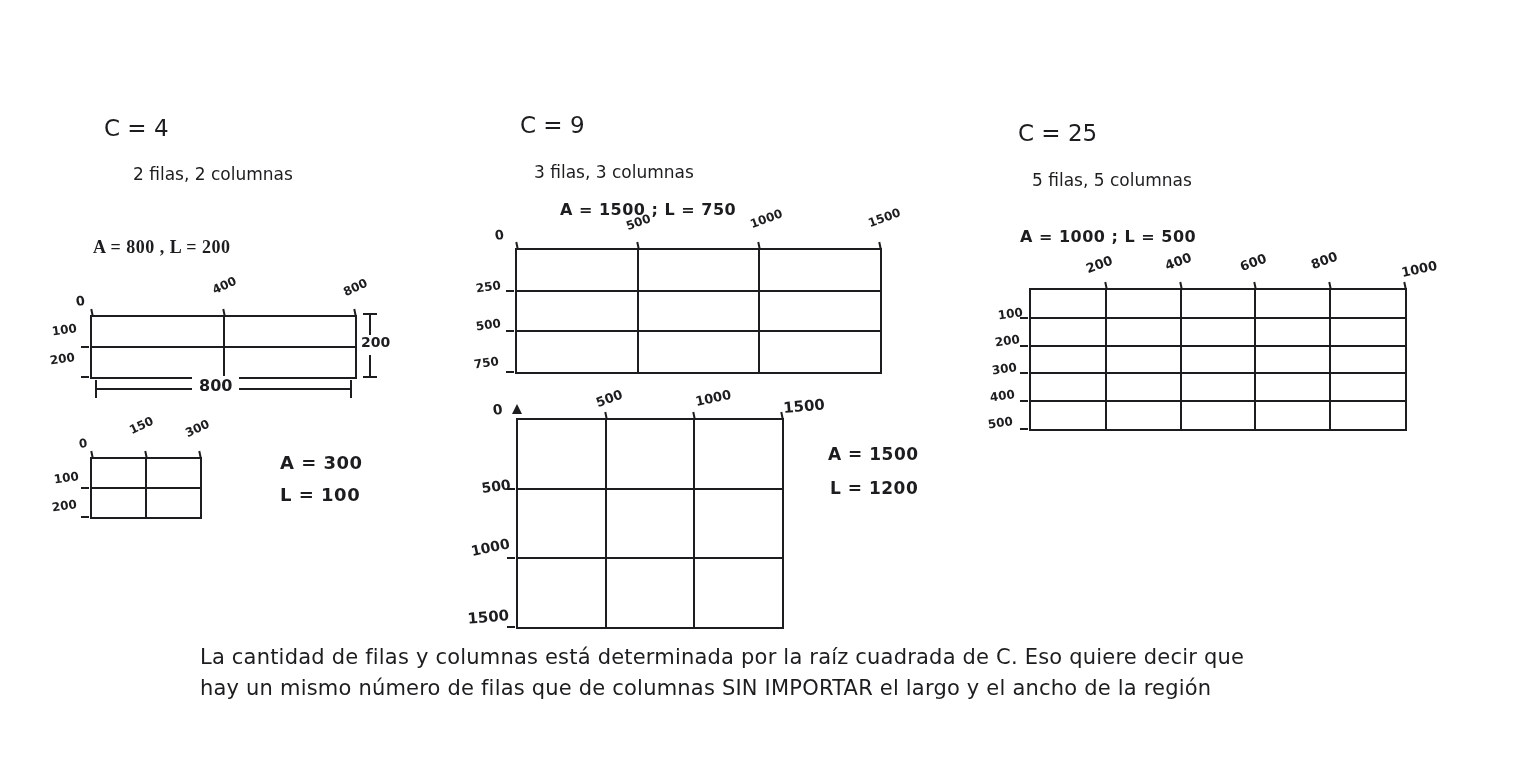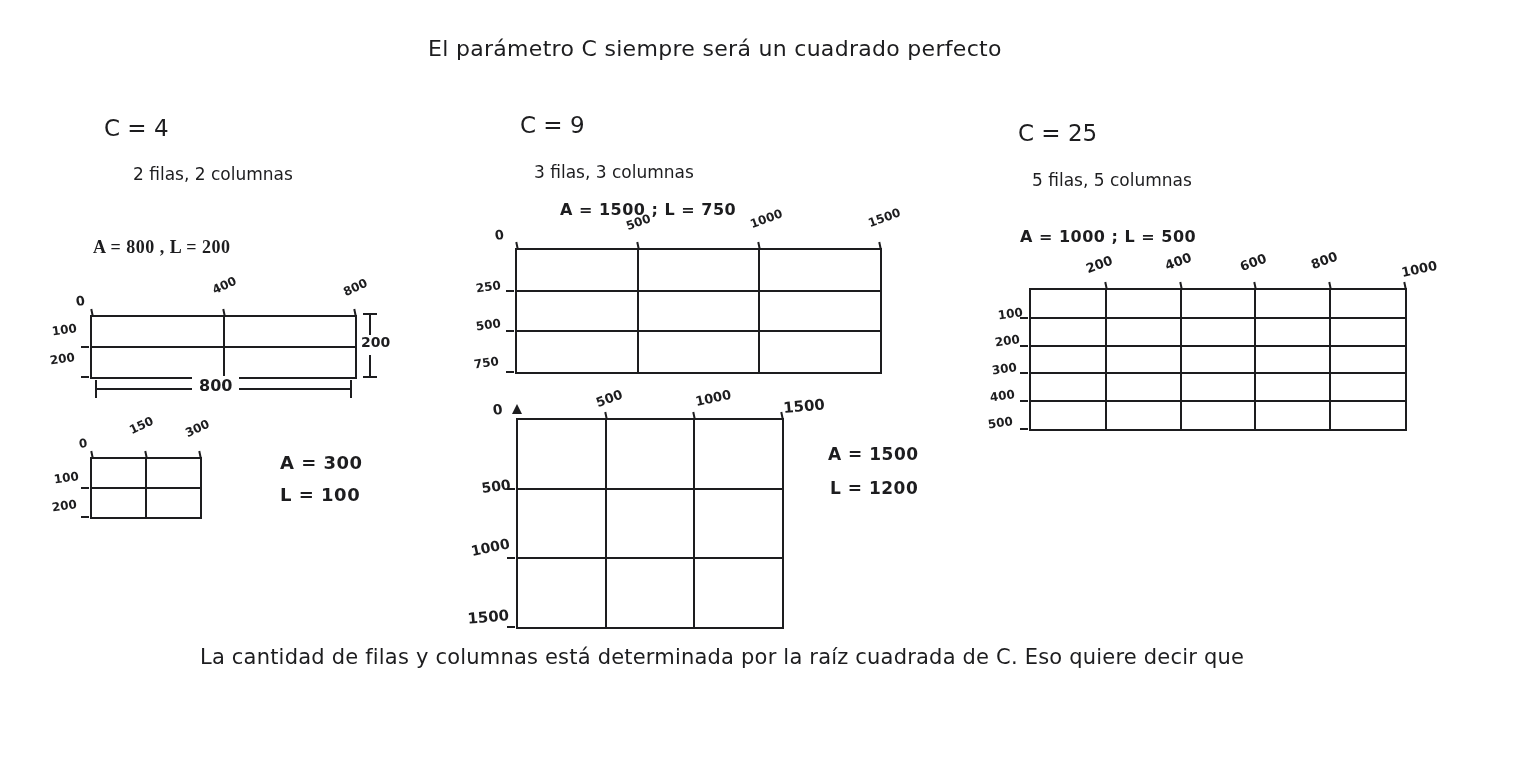--- a/index.html
+++ b/index.html
@@ -42,21 +42,20 @@
   .brace-label-v { position:absolute; font-size:14px; font-weight:bold; }
 
   .arrowUp { position:absolute; width:0; height:0; border-left:5px solid transparent;
              border-right:5px solid transparent; border-bottom:10px solid var(--ink); }
 </style>
 </head>
 <body>
 
 <div id="canvas">
 
-  <div class="lbl title" style="left:428px;top:36px">El parámetro C siempre será un cuadrado perfecto</div>
 
   <div class="lbl heading" style="left:104px;top:115px">C = 4</div>
   <div class="lbl sub" style="left:133px;top:164px">2 filas, 2 columnas</div>
   <div class="lbl params" style="left:93px;top:237px">A = 800 ,   L = 200</div>
 
   <div class="grid" style="left:90px;top:315px;width:263px;height:60px">
       <div class="vline" style="left: 50%;"></div>
       <div class="hline" style="top: 50%;"></div>
       <div class="ttick" style="left: 0%;"></div>
       <div class="ttick" style="left: 50%;"></div>
@@ -171,14 +170,15 @@
   <div class="lbl tick r20" style="left:1243px;top:259px;font-size:13px">600</div>
   <div class="lbl tick r20" style="left:1314px;top:257px;font-size:13px">800</div>
   <div class="lbl tick r12" style="left:1403px;top:265px;font-size:13px">1000</div>
   <div class="lbl tick ytick r8" style="left:988px;top:310px;width:36px">100</div>
   <div class="lbl tick ytick r8" style="left:985px;top:337px;width:36px">200</div>
   <div class="lbl tick ytick r8" style="left:982px;top:365px;width:36px">300</div>
   <div class="lbl tick ytick r8" style="left:980px;top:392px;width:36px">400</div>
   <div class="lbl tick ytick r8" style="left:978px;top:419px;width:36px">500</div>
 
   <div class="lbl footer" style="left:200px;top:645px">La cantidad de filas y columnas está determinada por la raíz cuadrada de C. Eso quiere decir que</div>
+  <div class="lbl footer" style="left:200px;top:676px">hay un mismo número de filas que de columnas SIN IMPORTAR el largo y el ancho de la región</div>
 
 </div>
 
 </body></html>

